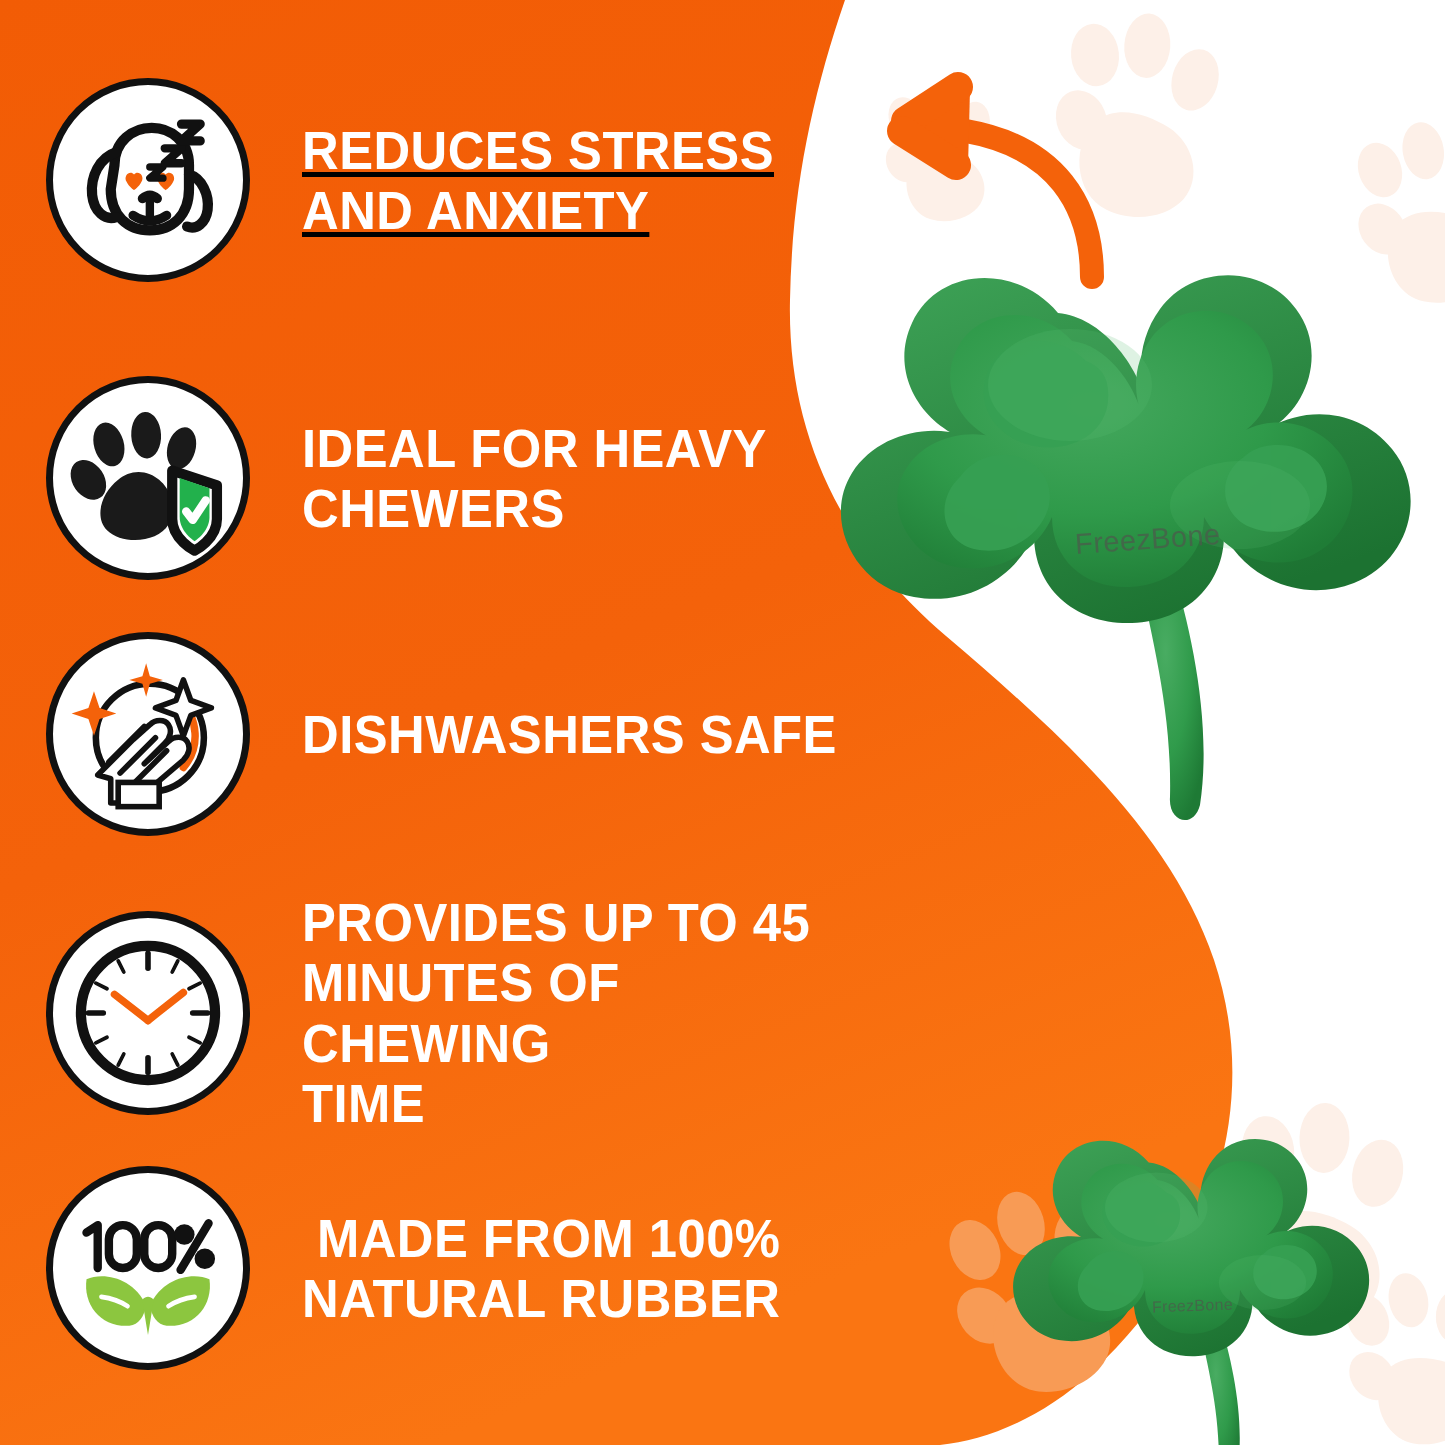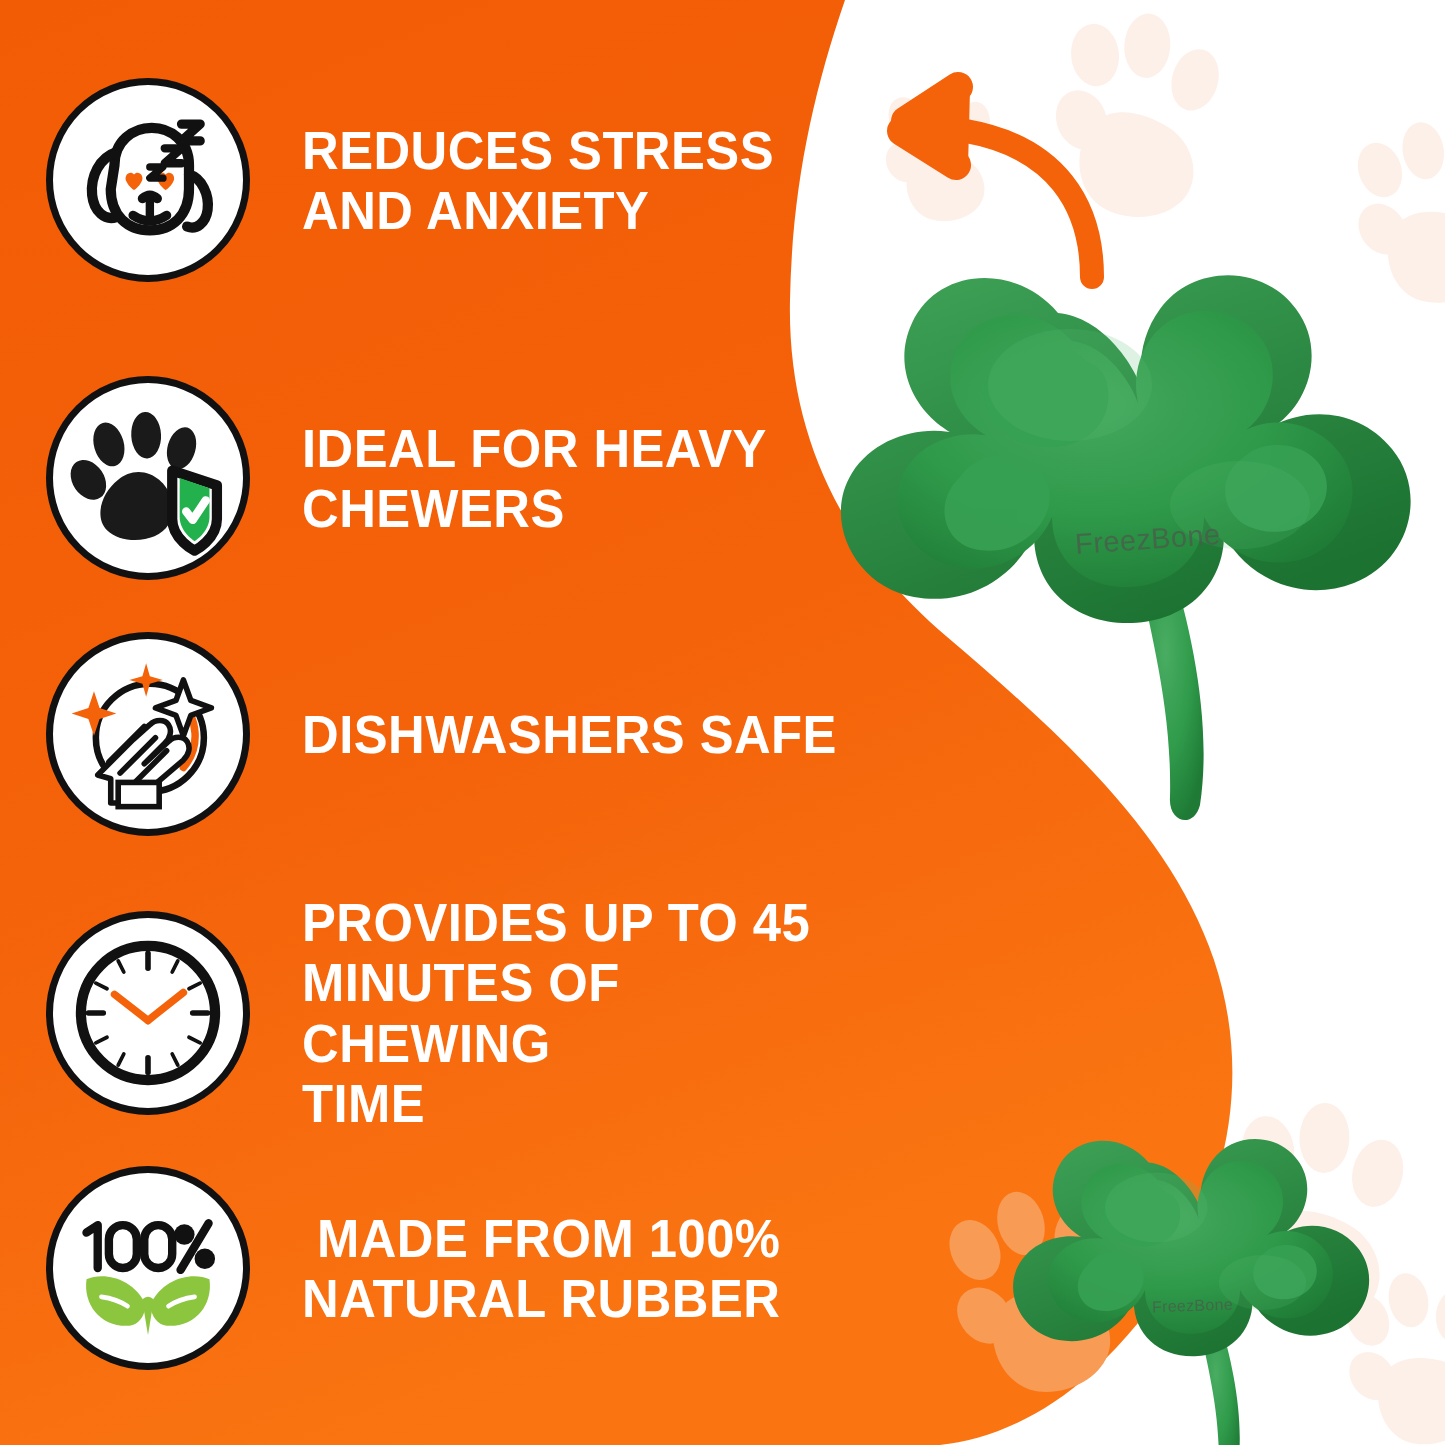--- a/index.html
+++ b/index.html
@@ -69,21 +69,21 @@
     line-height: 1.12;
     letter-spacing: 0.5px;
     text-transform: uppercase;
     white-space: pre-line;
     font-stretch: condensed;
     transform: scaleX(0.94);
     transform-origin: left center;
   }
 
   
-  #row-0 { top: 78px;   left: 46px; }
+  #row-0 { top: 78px;   left: 46px; text-decoration: underline; }
   #row-1 { top: 376px;  left: 46px; }
   #row-2 { top: 632px;  left: 46px; }
   #row-3 { top: 892px;  left: 46px; }
   #row-4 { top: 1166px; left: 46px; text-align: right; }
 
   
   .product {
     position: absolute;
   }
   #product-main {

